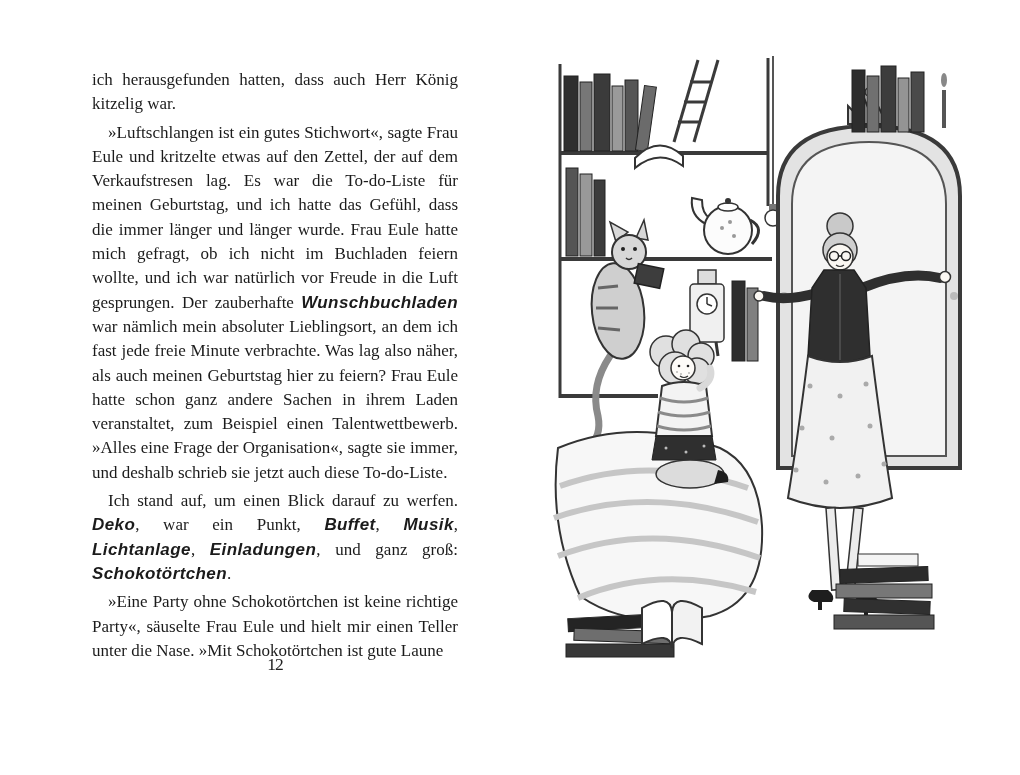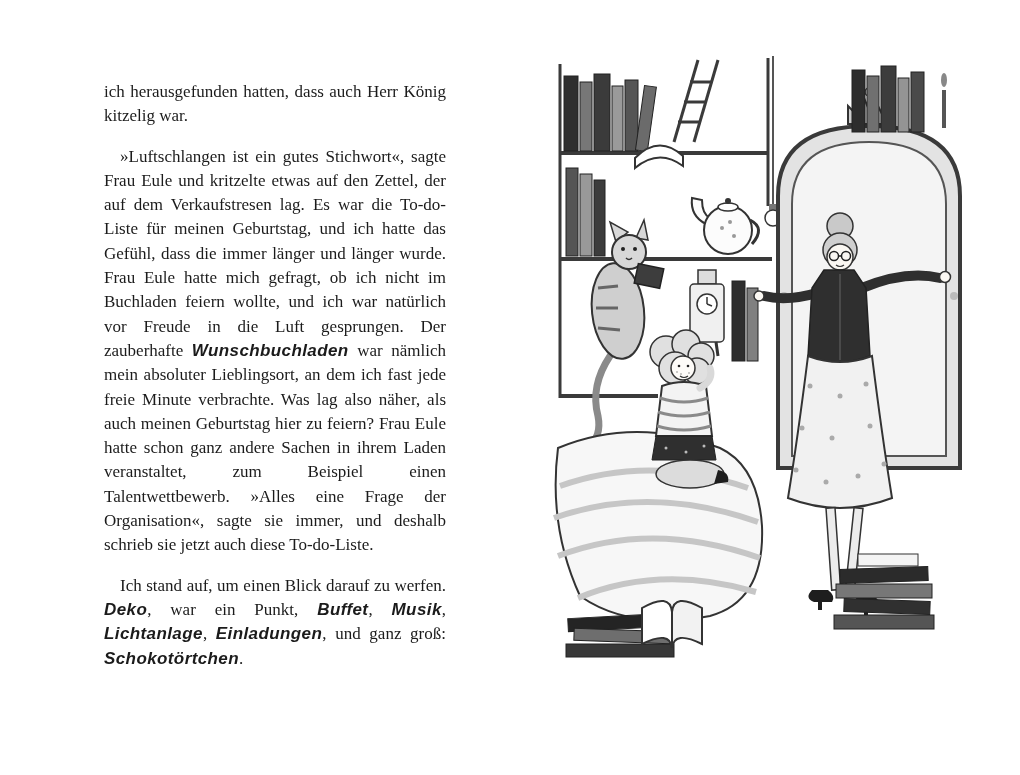--- a/index.html
+++ b/index.html
@@ -1,35 +1,37 @@
 <!DOCTYPE html>
 <html lang="de"><head>
 <meta charset="utf-8">
 <style>
   html,body{margin:0;padding:0;background:#ffffff;width:1020px;height:775px;overflow:hidden;}
   .spread{position:relative;width:1020px;height:775px;font-family:"Liberation Serif","DejaVu Serif",serif;color:#1b1b1b;}
   .text-col{position:absolute;left:88px;top:64px;width:374px;font-size:17px;line-height:24.3px;text-align:justify;}
-  .text-col p{margin:16px;}
+  .text-col p{margin:4px;}
   .text-col p.indent{text-indent:16px;}
   .script{font-family:Liberation Sans, sans-serif;font-style:italic;font-weight:600;letter-spacing:.4px;}
   .page-number{position:absolute;left:88px;top:654px;width:374px;text-align:center;font-size:17.5px;letter-spacing:-1px;color:#222;}
   .illustration{position:absolute;left:540px;top:56px;width:446px;height:614px;}
   .illustration svg{display:block;}
 </style>
 </head>
 <body>
 
 <div class="spread">
 
   <div class="text-col">
     <p><span>ich herausgefunden hatten, dass auch Herr König kitzelig war.</span></p>
     <p class="indent"><span>»Luftschlangen ist ein gutes Stichwort«, sagte Frau Eule und kritzelte etwas auf den Zettel, der auf dem Verkaufstresen lag. Es war die To-do-Liste für meinen Geburtstag, und ich hatte das Gefühl, dass die immer länger und länger wurde. Frau Eule hatte mich gefragt, ob ich nicht im Buchladen feiern wollte, und ich war natürlich vor Freude in die Luft gesprungen. Der zauberhafte </span><span class="script">Wunschbuchladen</span><span> war nämlich mein absoluter Lieblingsort, an dem ich fast jede freie Minute verbrachte. Was lag also näher, als auch meinen Geburtstag hier zu feiern? Frau Eule hatte schon ganz andere Sachen in ihrem Laden veranstaltet, zum Beispiel einen Talentwettbewerb. »Alles eine Frage der Organisation«, sagte sie immer, und deshalb schrieb sie jetzt auch diese To-do-Liste.</span></p>
     <p class="indent"><span>Ich stand auf, um einen Blick darauf zu werfen. </span><span class="script">Deko</span><span>, war ein Punkt, </span><span class="script">Buffet</span><span>, </span><span class="script">Musik</span><span>, </span><span class="script">Lichtanlage</span><span>, </span><span class="script">Einladungen</span><span>, und ganz groß: </span><span class="script">Schokotörtchen</span><span>.</span></p>
+    <p class="indent"><span>»Eine Party ohne Schokotörtchen ist keine richtige Party«, säuselte Frau Eule und hielt mir einen Teller unter die Nase. »Mit Schokotörtchen ist gute Laune</span></p>
   </div>
 
+  <div class="page-number">12</div>
 
   <div class="illustration">
     <svg width="446" height="614" viewBox="0 0 446 614" xmlns="http://www.w3.org/2000/svg">
 
       <g stroke="#3a3a3a" fill="none">
         <path d="M20 8 V342" stroke-width="3"></path>
         <path d="M228 2 V150" stroke-width="3"></path>
         <path d="M20 97 H228" stroke-width="4"></path>
         <path d="M20 203 H232" stroke-width="4"></path>
         <path d="M20 340 H118" stroke-width="4"></path>

